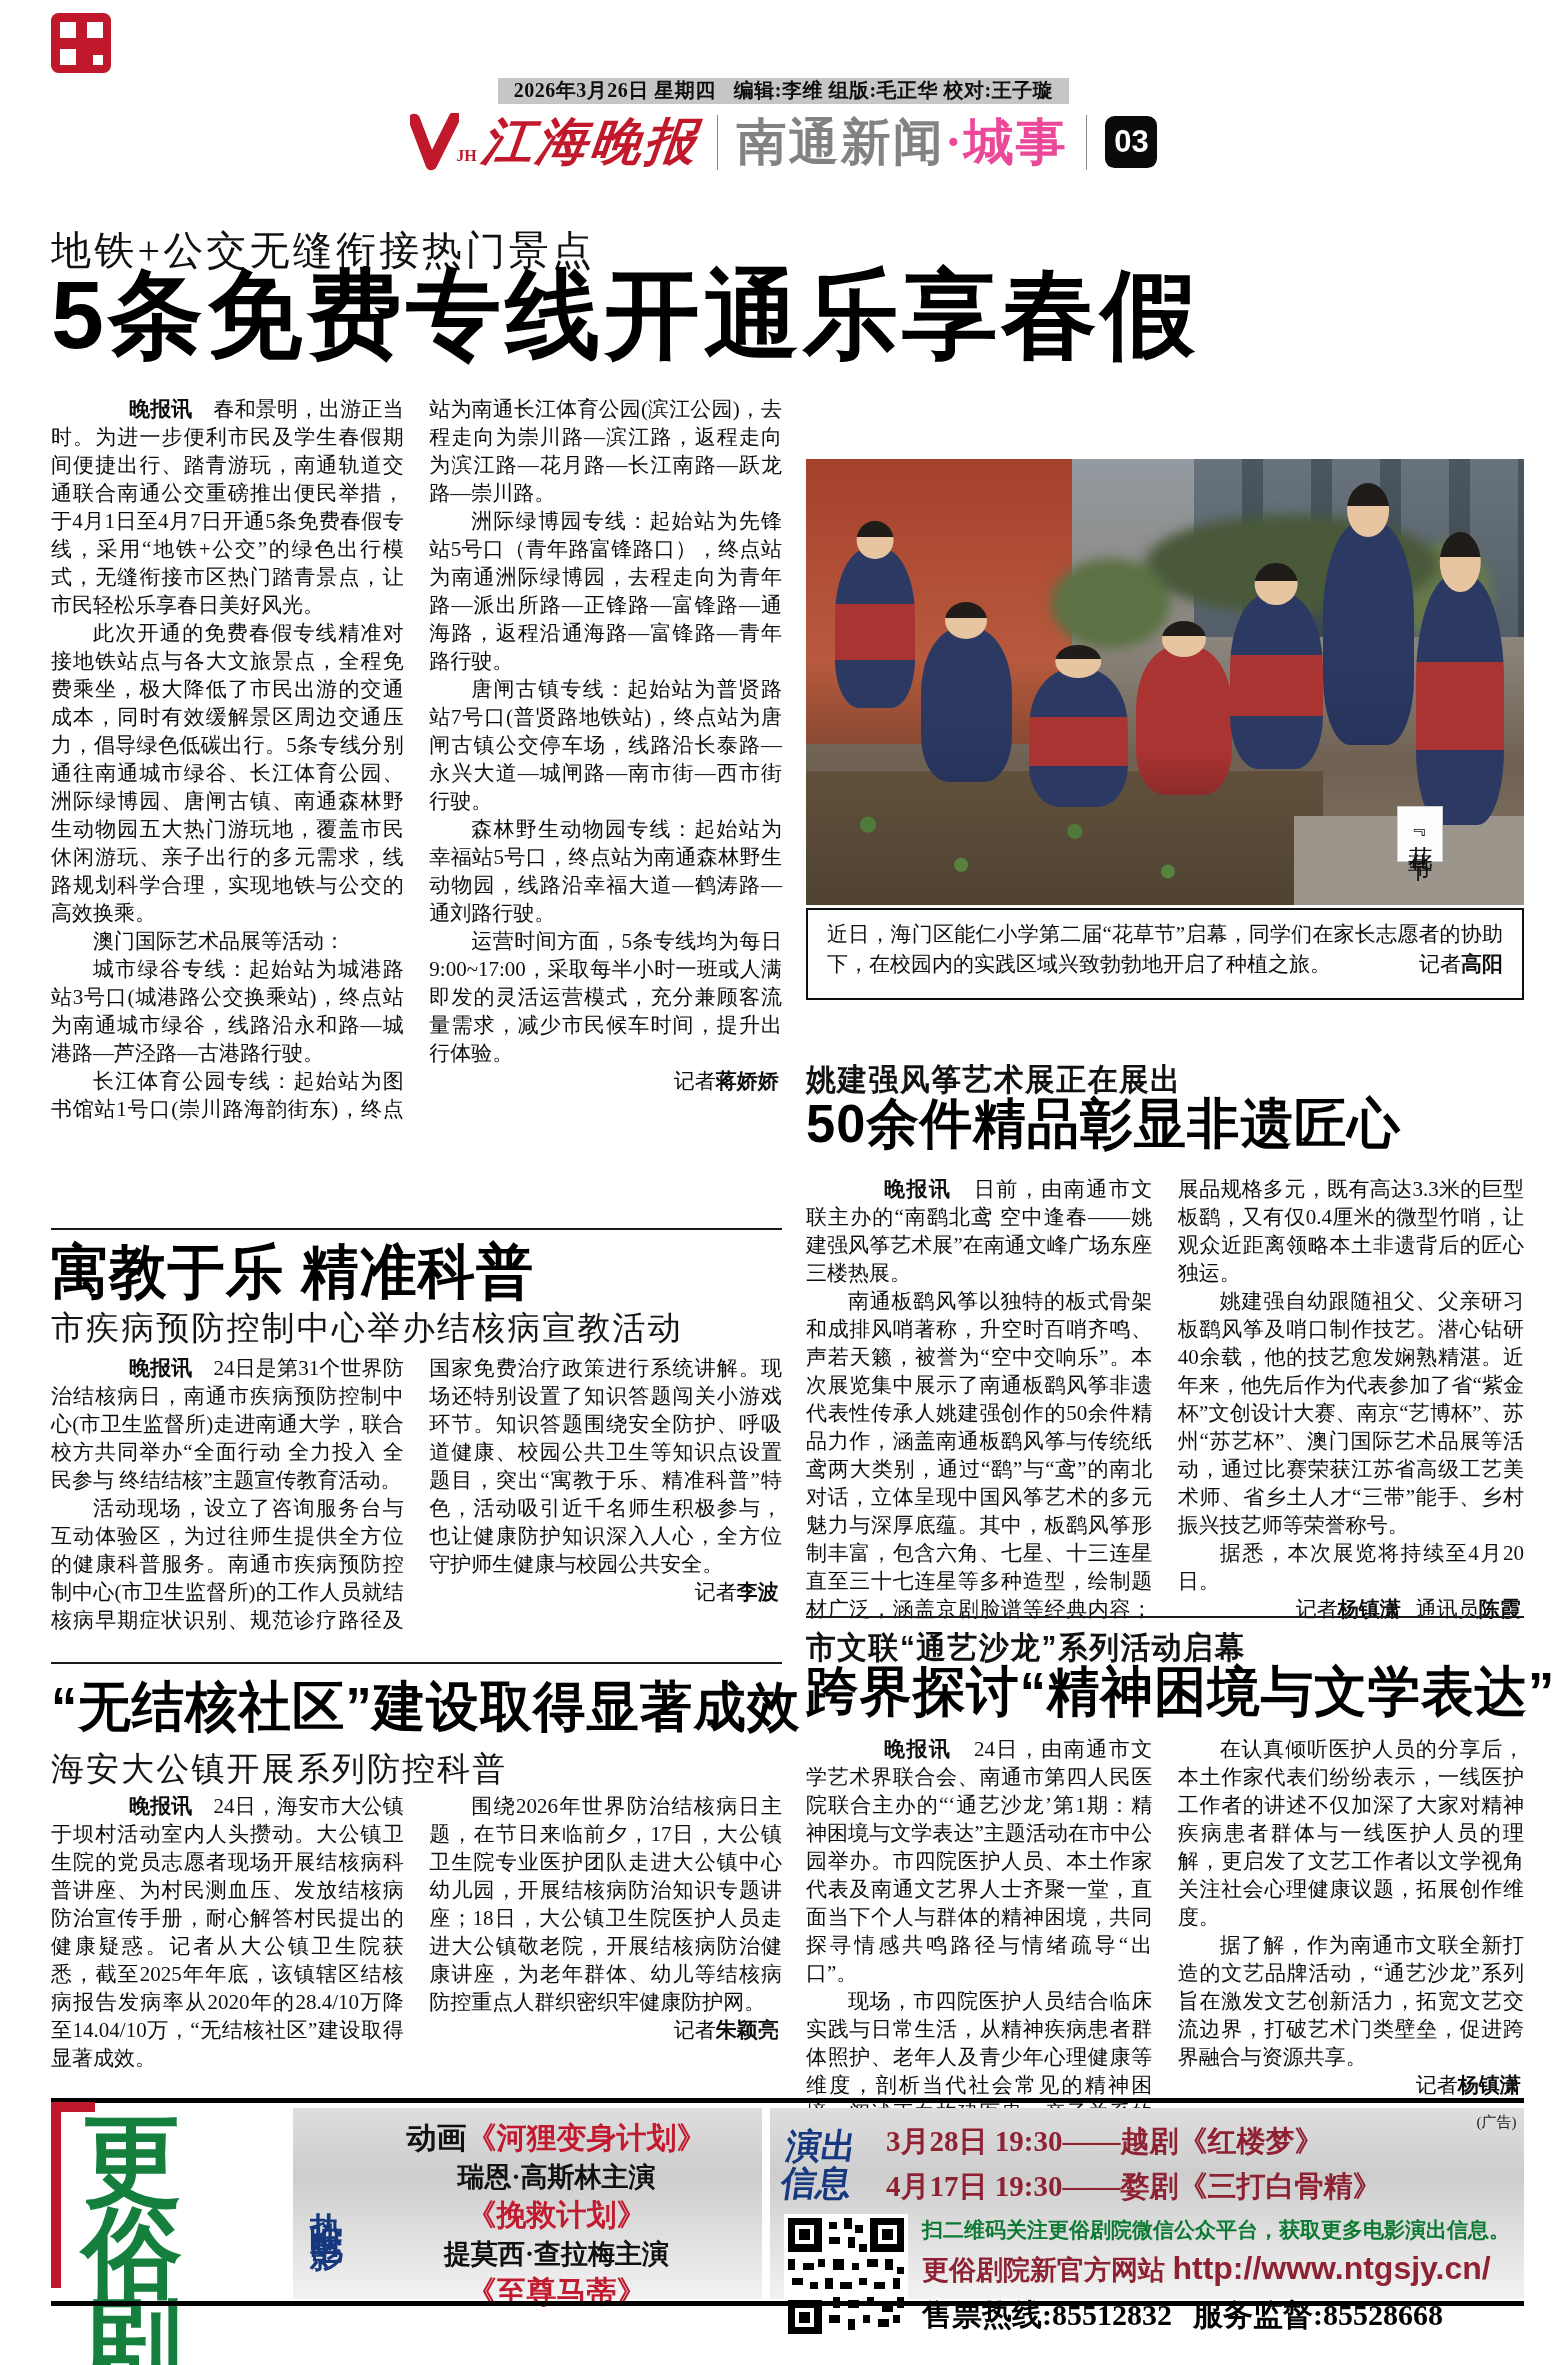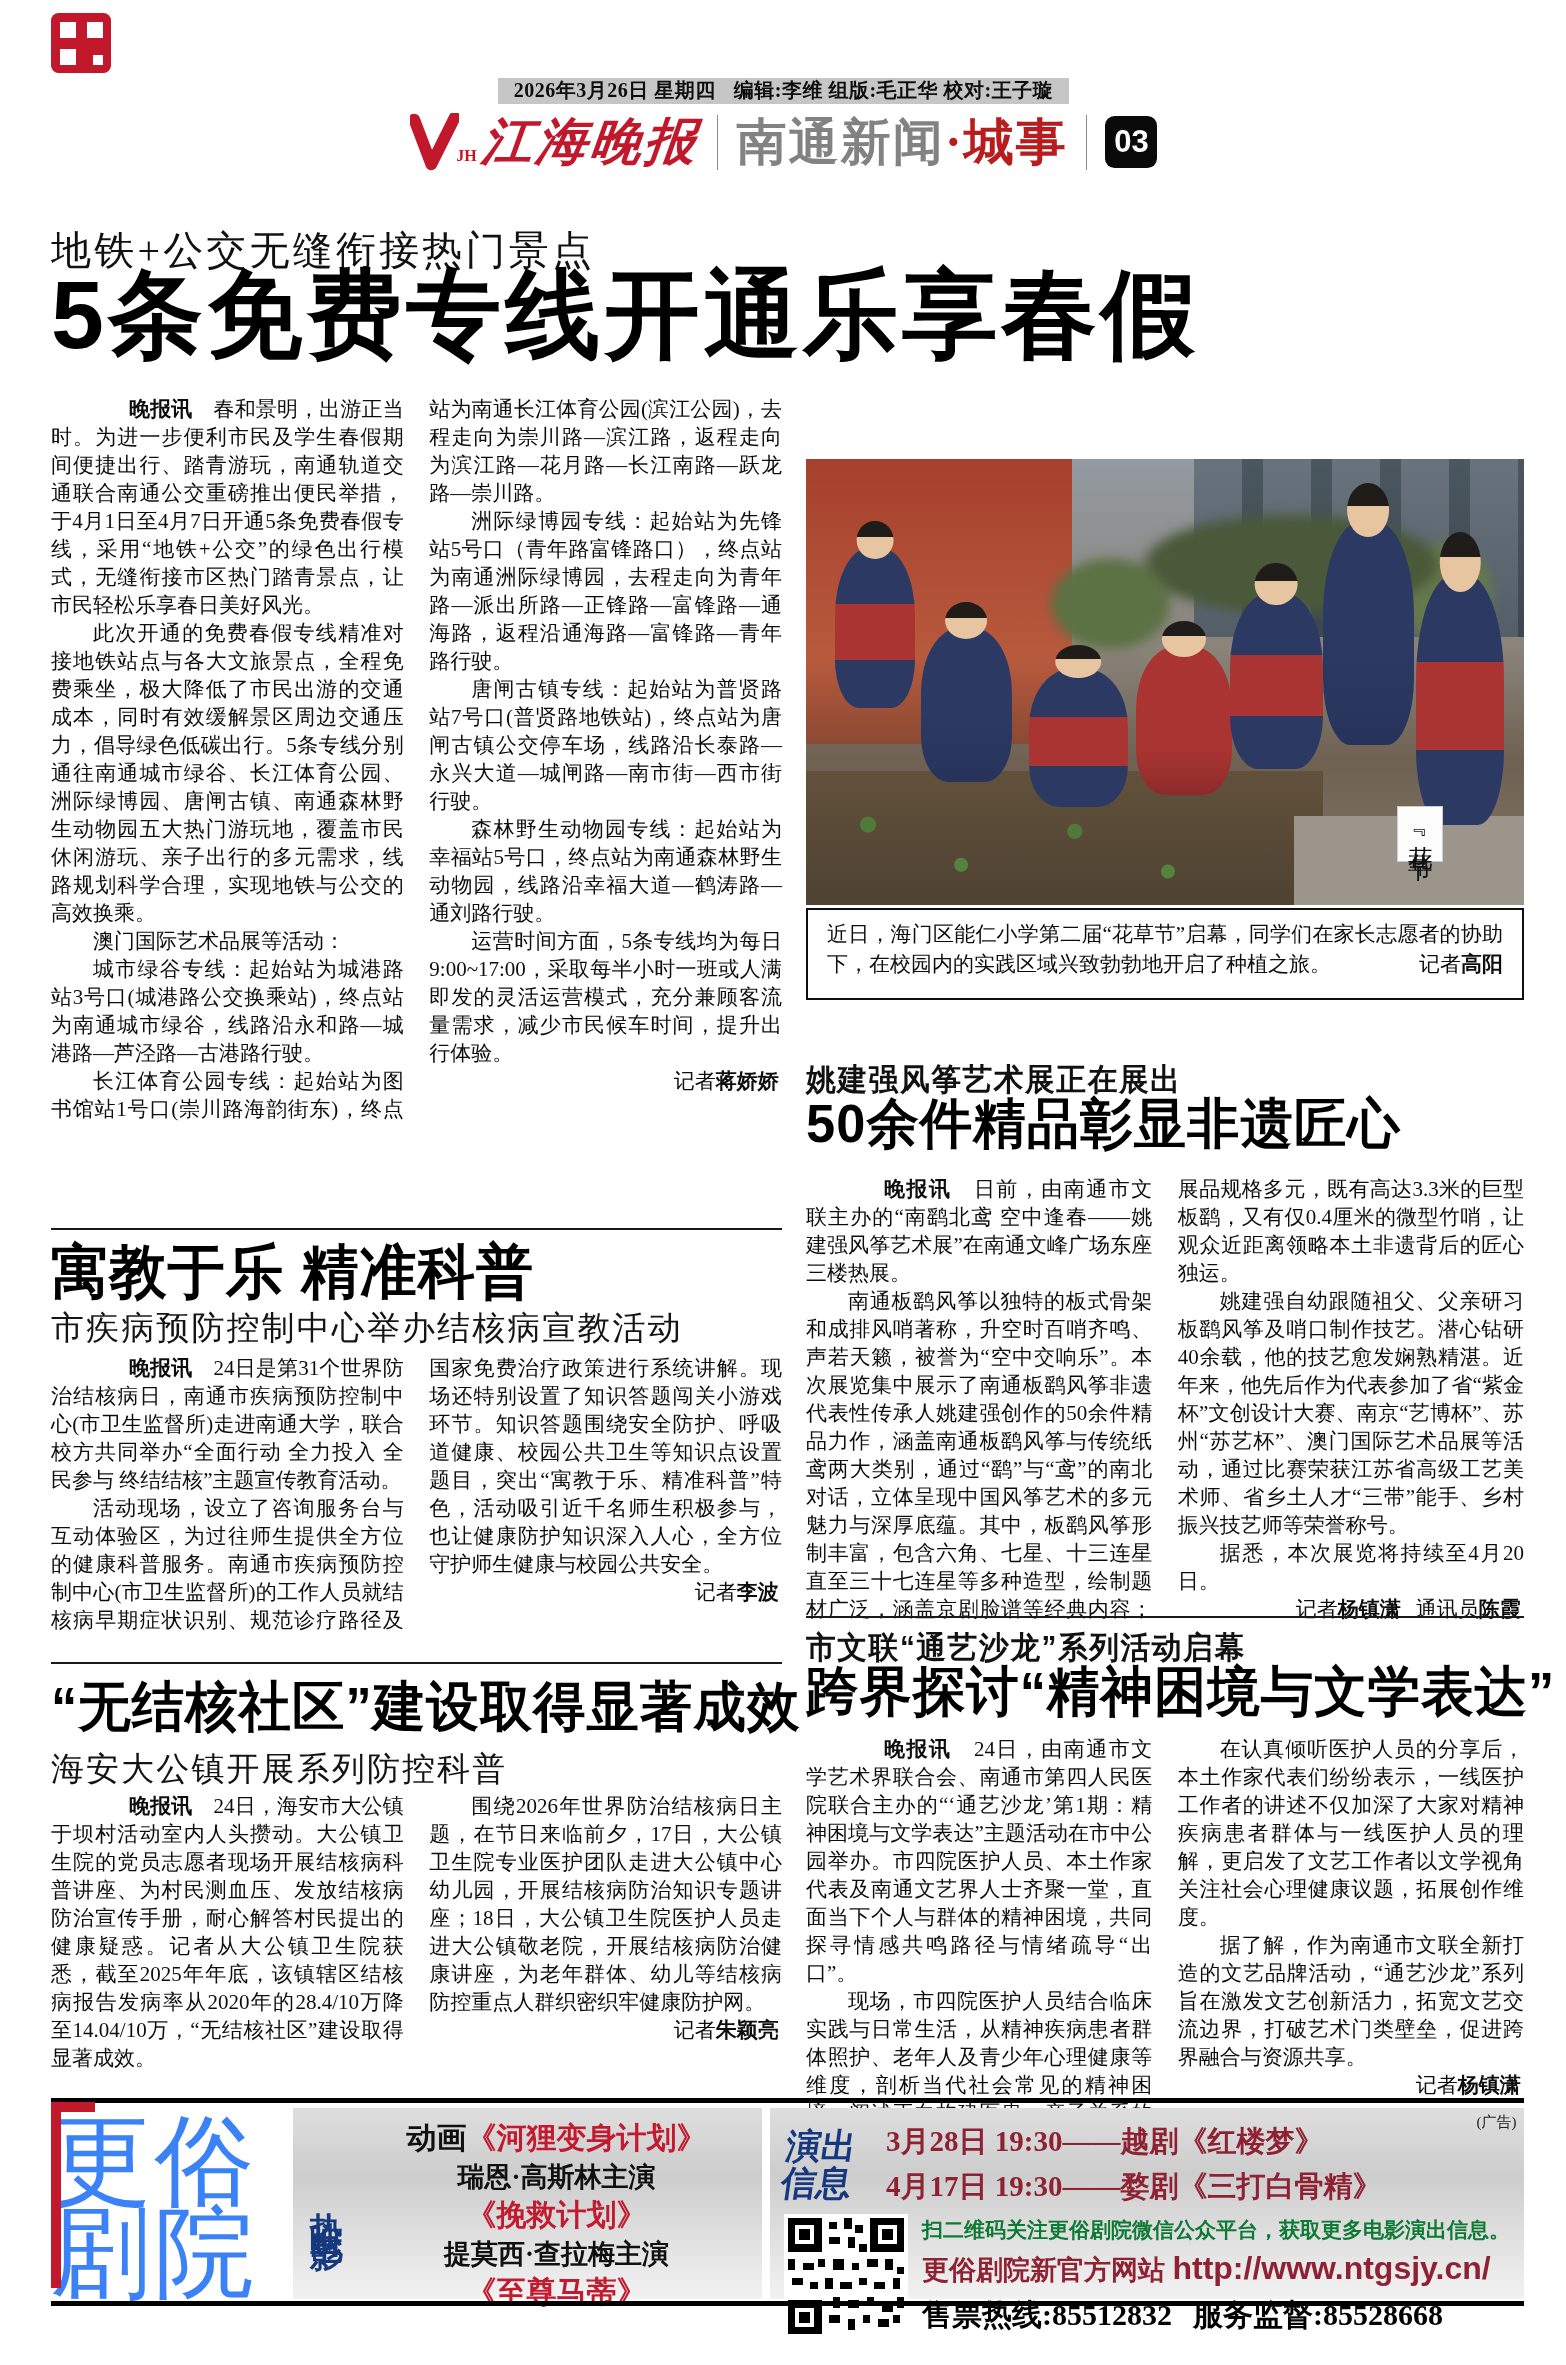--- a/index.html
+++ b/index.html
@@ -15,21 +15,21 @@
   .masthead{position:absolute;left:0;top:112px;width:100%;height:60px;display:flex;
         align-items:center;justify-content:center;gap:18px;}
   .brand{display:flex;align-items:center;gap:5.3px;color:#c1182b;}
   .brand svg{display:block;}
   .brand .brand-name{font-size:51px;font-weight:700;font-style:italic;transform:skewX(-6deg);
         letter-spacing:3.2px;}
   .brand .brand-sub{font-size:16px;font-weight:700;margin-top:28px;margin-left:-7.5px;}
   .mast-divider{width:1.6px;height:55px;background:#8a8a8a;}
   .section-title{font-size:50px;font-weight:700;letter-spacing:2.1px;white-space:nowrap;}
   .section-title .g1{color:#828282;}
-  .section-title .g2{color:#b91c1c;}
+  .section-title .g2{color:#ec4899;}
   .page-no{width:52px;height:52px;background:#0a0a0a;border-radius:9.6px;color:#fff;
         font-family:Liberation Sans, sans-serif;font-weight:700;font-size:31px;
         display:flex;align-items:center;justify-content:center;}
   
   .kicker-main{position:absolute;left:51px;top:223px;font-size:40px;letter-spacing:3.2px;color:#111;}
   .headline-main{position:absolute;left:51px;top:266px;width:1475px;
         font-family:"Liberation Sans",sans-serif;font-weight:700;font-size:97px;
         letter-spacing:4.3px;line-height:1;transform-origin:left top;transform:scaleX(0.98);
         white-space:nowrap;color:#000;}
   .kicker-sub{font-family:"Liberation Sans",sans-serif;font-weight:700;font-size:31px;
@@ -77,22 +77,22 @@
   .photo-label{position:absolute;right:81px;bottom:43px;background:#fdfdfd;color:#111;
         writing-mode:vertical-rl;font-size:24.5px;letter-spacing:5.3px;padding:14px 5.3px;
         border:0.5px solid #ccc;}
   .caption-box{position:absolute;left:806px;top:908px;width:718px;height:92px;
         border:2.1px solid #0e0e0e;box-sizing:border-box;padding:9px 19px;
         font-size:21px;line-height:30px;text-align:justify;}
   .caption-box .cap-byline{float:right;margin-left:32px;}
   
   .ad-rule{position:absolute;left:51px;width:1473px;height:4.8px;background:#000;}
   .ad{position:absolute;left:51px;top:2108px;width:1473px;height:191px;display:flex;gap:8.5px;}
-  .ad-name{position:relative;width:233px;color:#3b82f6;font-weight:400;font-size:100px;
-        line-height:92px;padding-top:7.5px;box-sizing:border-box;letter-spacing:3.2px;}
+  .ad-name{position:relative;width:233px;color:#15803d;font-weight:700;font-size:100px;
+        line-height:92px;padding-left:31px;padding-top:7.5px;box-sizing:border-box;letter-spacing:3.2px;}
   .ad-name::before{content:"";position:absolute;left:0;top:-6.4px;width:34px;height:176px;
         border-left:10.7px solid #c1182b;border-top:10.7px solid #c1182b;}
   .ad-panel{background:linear-gradient(180deg,#dedede 0%,#cdcdcd 35%,#f2f2f2 100%);}
   .ad-panel1{width:469px;display:flex;align-items:center;padding:9.6px 10.7px;box-sizing:border-box;}
   .hot-label{writing-mode:vertical-rl;font-family:"Liberation Sans",sans-serif;font-weight:700;
         font-size:33px;letter-spacing:8.5px;color:#16387f;margin-right:14px;}
   .movies{flex:1;text-align:center;display:flex;flex-direction:column;justify-content:space-between;
         height:100%;font-weight:700;}
   .movies .mv-title{color:#c21b2f;font-size:30px;}
   .movies .mv-title .mv-prefix{color:#101010;}

